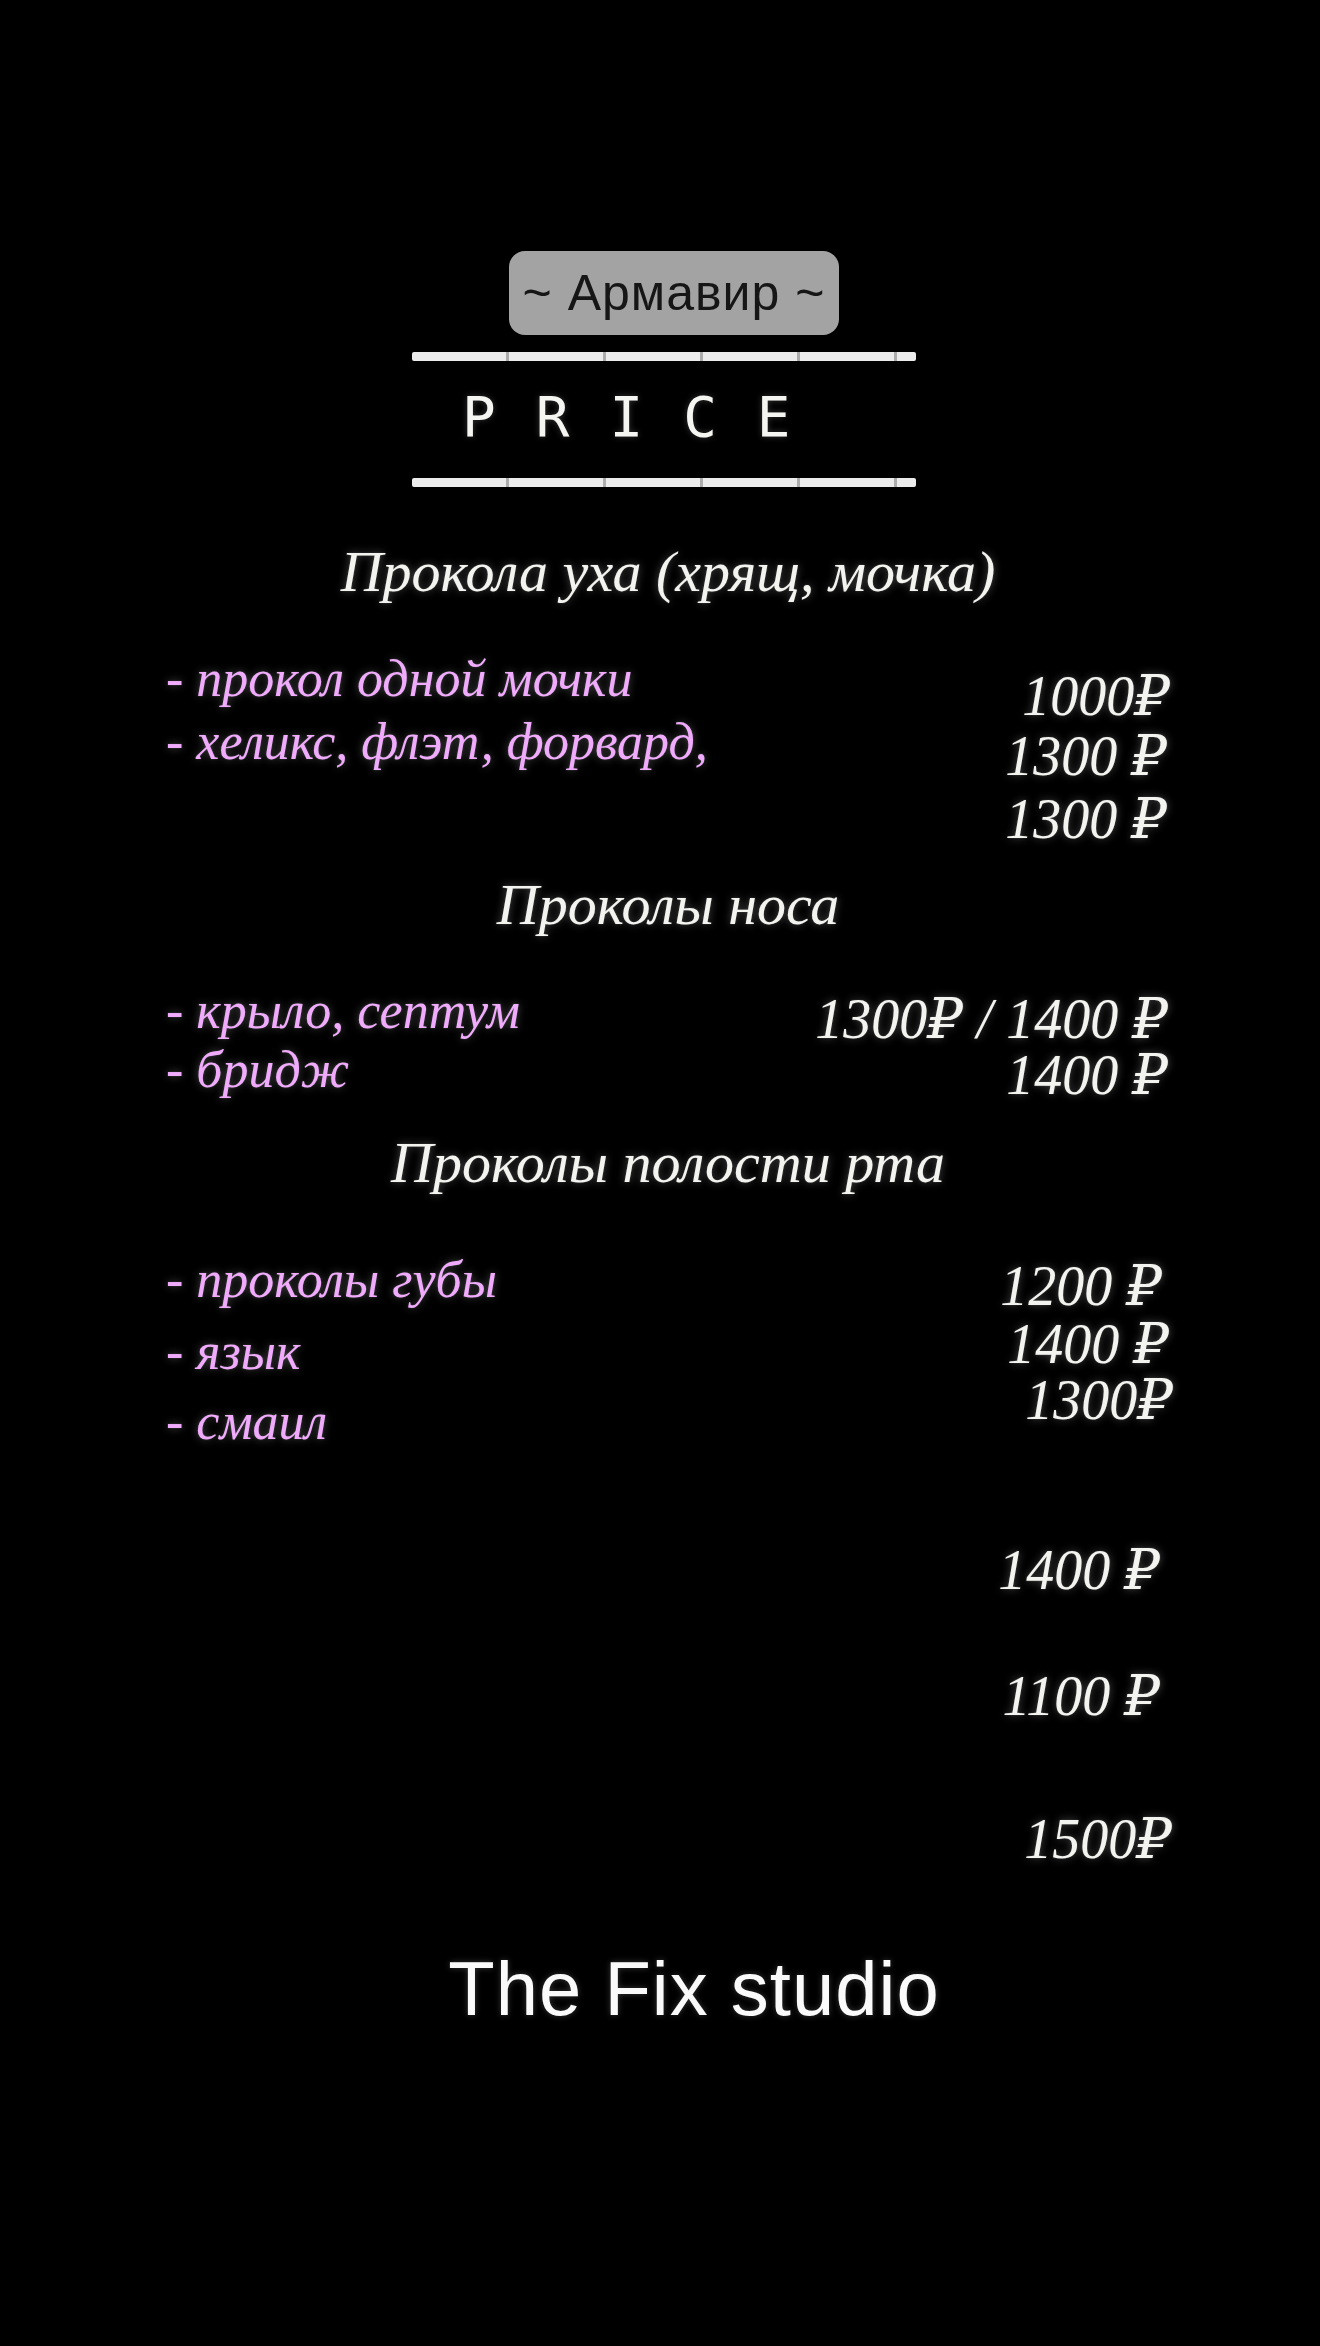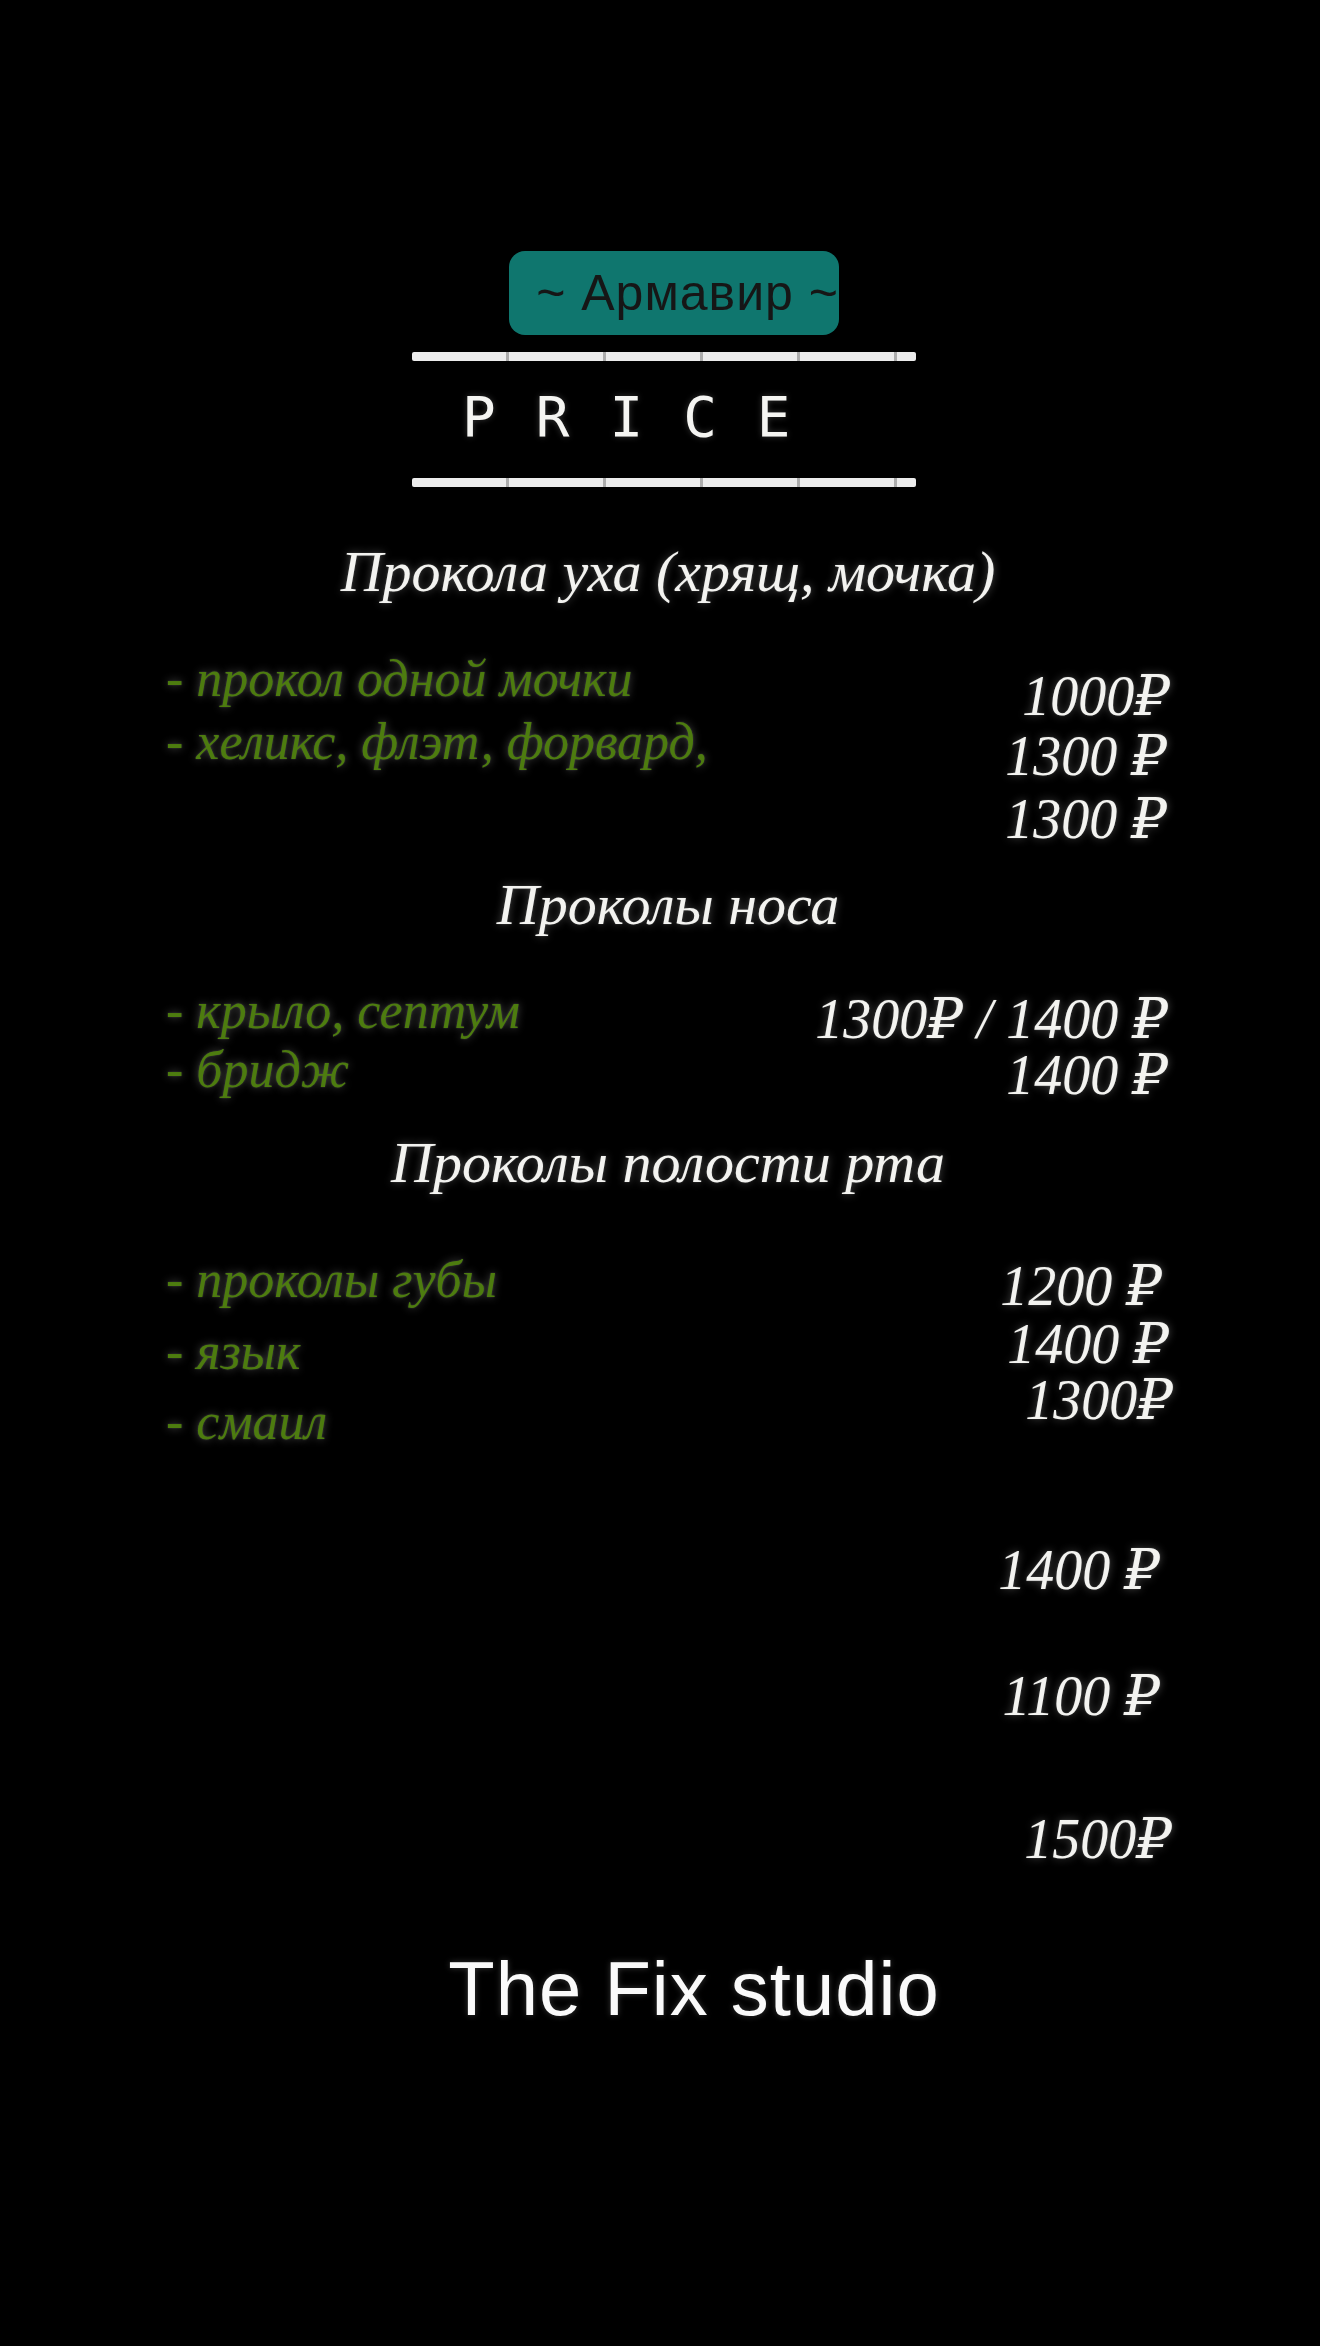--- a/index.html
+++ b/index.html
@@ -15,25 +15,25 @@
     overflow: hidden;
     font-family: "Liberation Serif", "DejaVu Serif", serif;
     color: #f2f2ef;
   }
   .badge {
     position: absolute;
     left: 509px;
     top: 251px;
     width: 330px;
     height: 84px;
-    background: #0f766e;
+    background: #a3a3a3;
     border-radius: 16px;
     display: flex;
     align-items: center;
-    justify-content: flex-end;
+    justify-content: center;
     font-family: "Liberation Sans", sans-serif;
     font-size: 50px;
     font-weight: 500;
     color: #161616;
     letter-spacing: 1px;
   }
   .rule {
     position: absolute;
     left: 412px;
     width: 504px;
@@ -73,21 +73,21 @@
     color: #f3f3f0;
     white-space: nowrap;
     text-shadow: 0 0 8px rgba(255,255,255,0.30), 0 0 2px rgba(255,255,255,0.18);
   }
   .item {
     position: absolute;
     left: 166px;
     font-style: italic;
     font-size: 52px;
     line-height: 1.1;
-    color: #4d7c0f;
+    color: #f0abfc;
     white-space: nowrap;
     text-shadow: 0 0 8px rgba(255,255,255,0.30), 0 0 2px rgba(255,255,255,0.18);
   }
   .price {
     position: absolute;
     font-style: italic;
     font-size: 56px;
     line-height: 1.1;
     color: #f3f3f0;
     white-space: nowrap;

